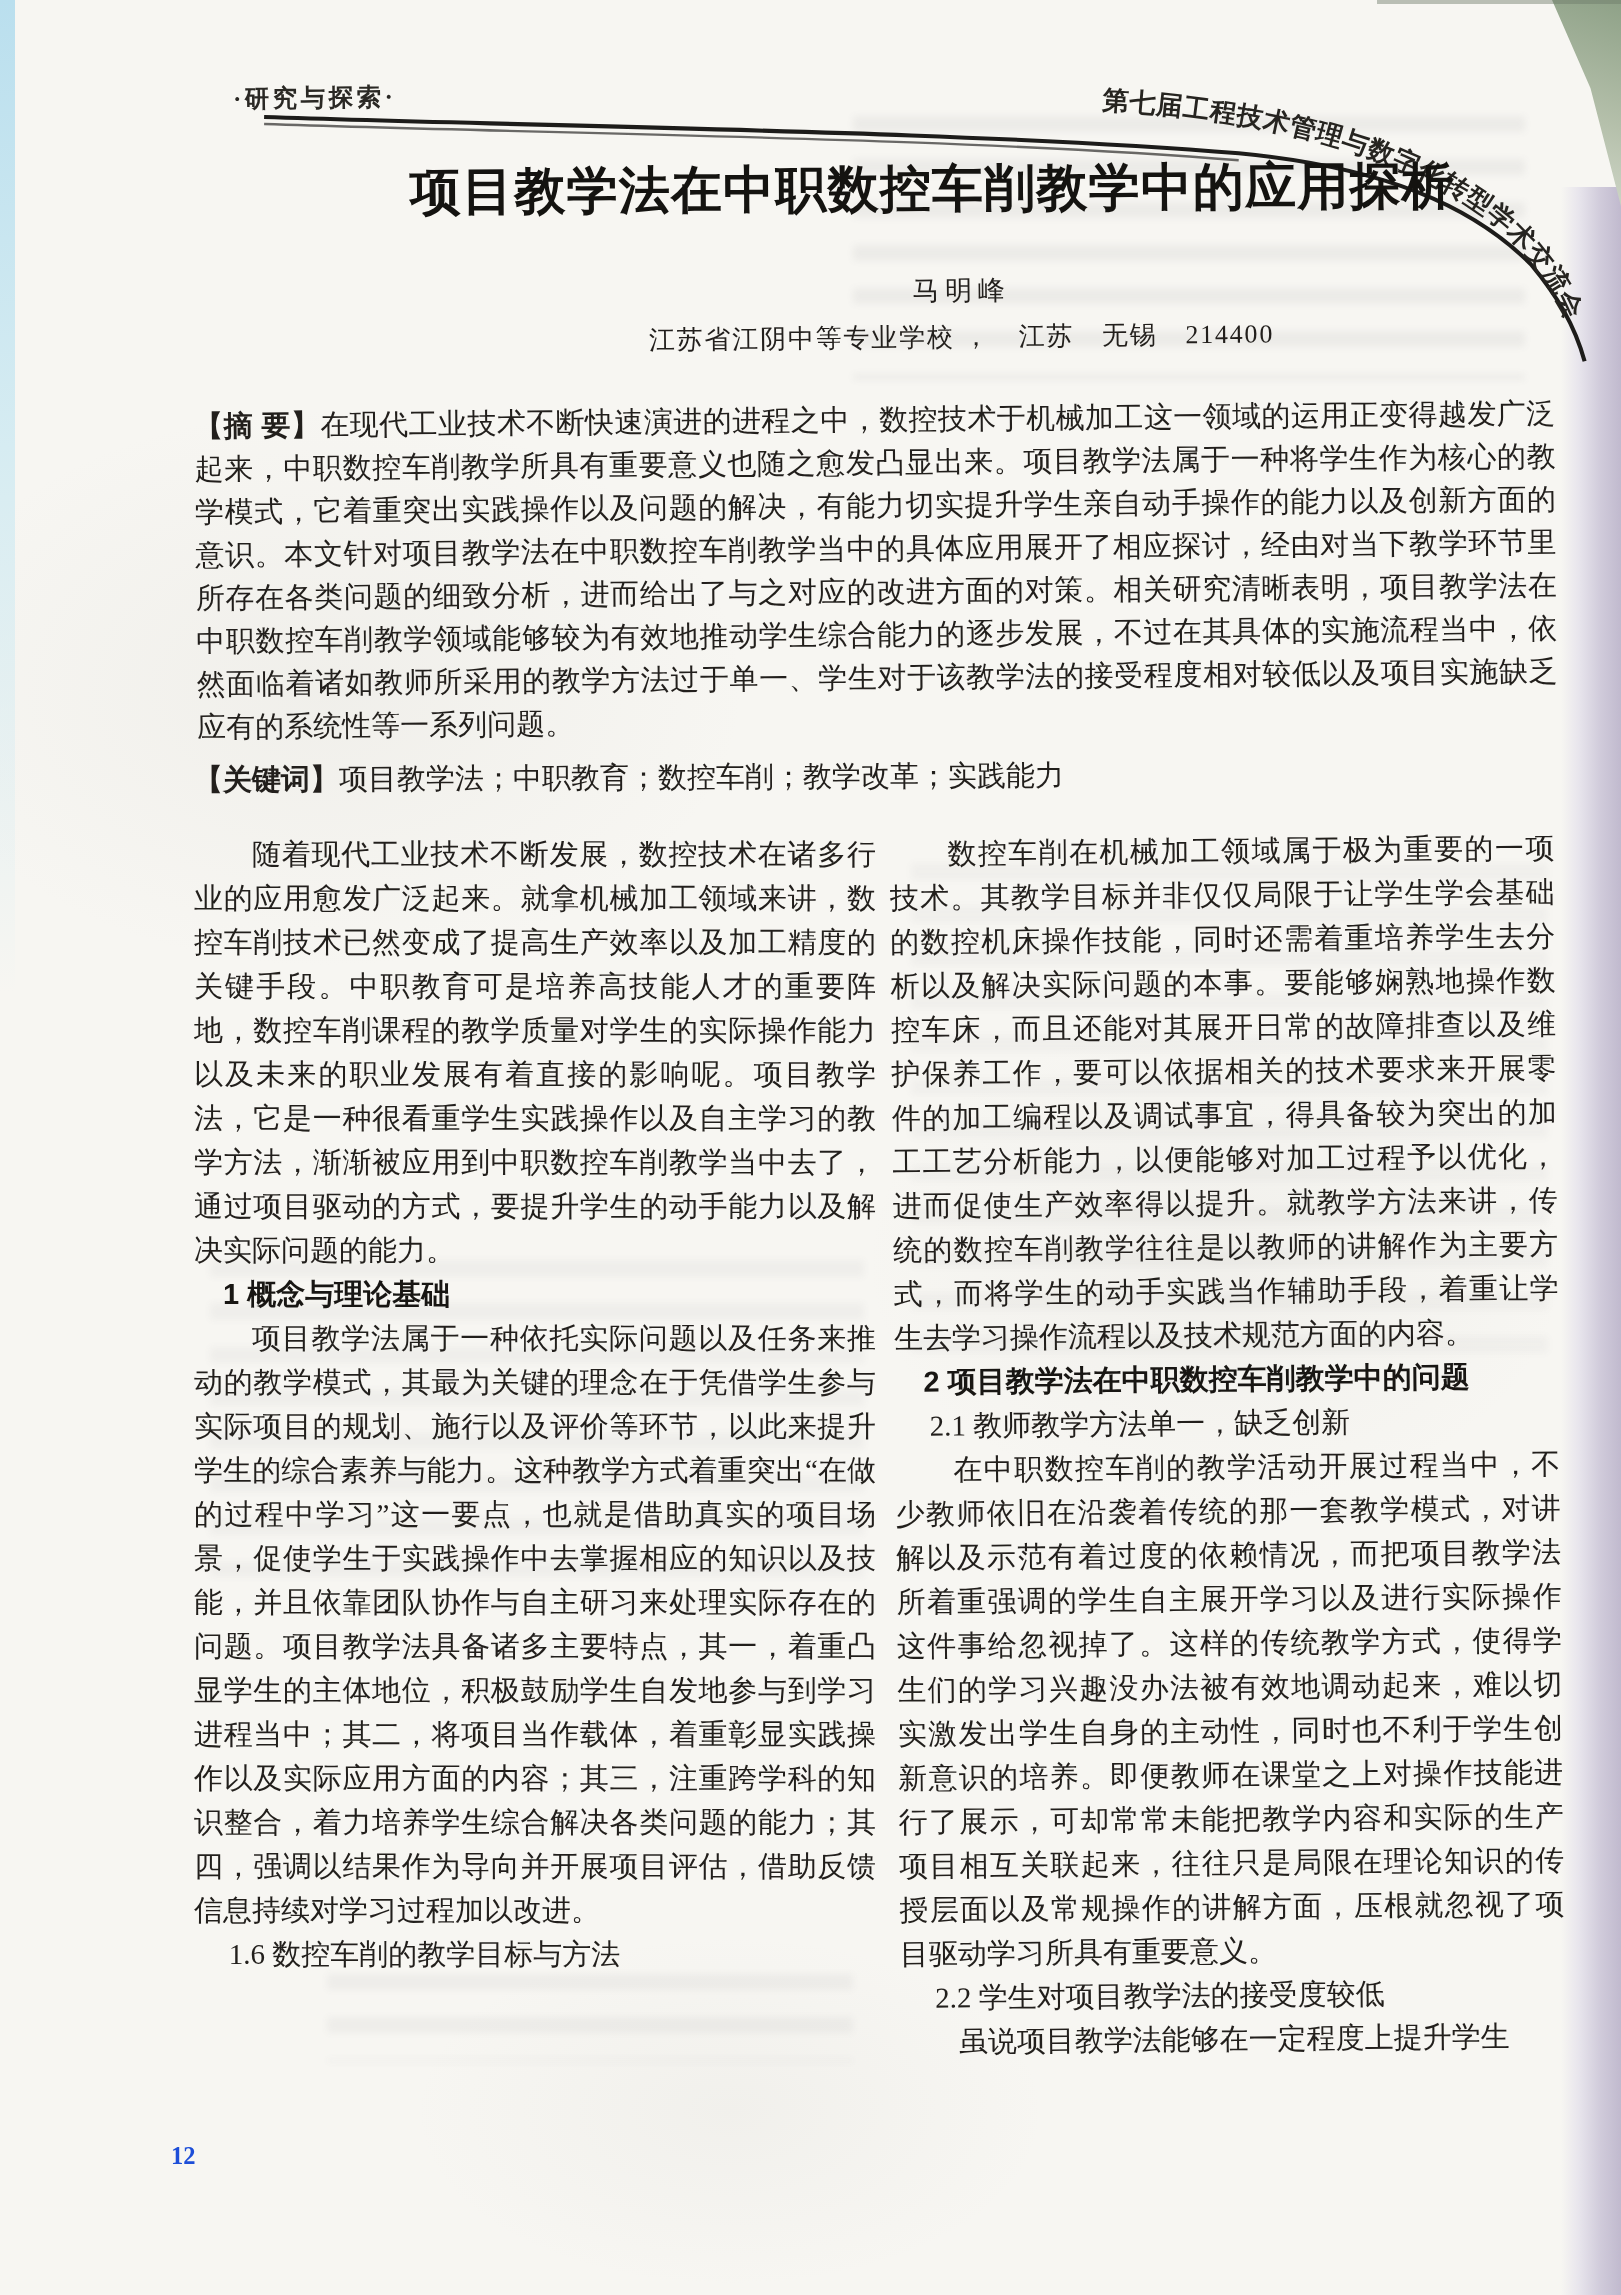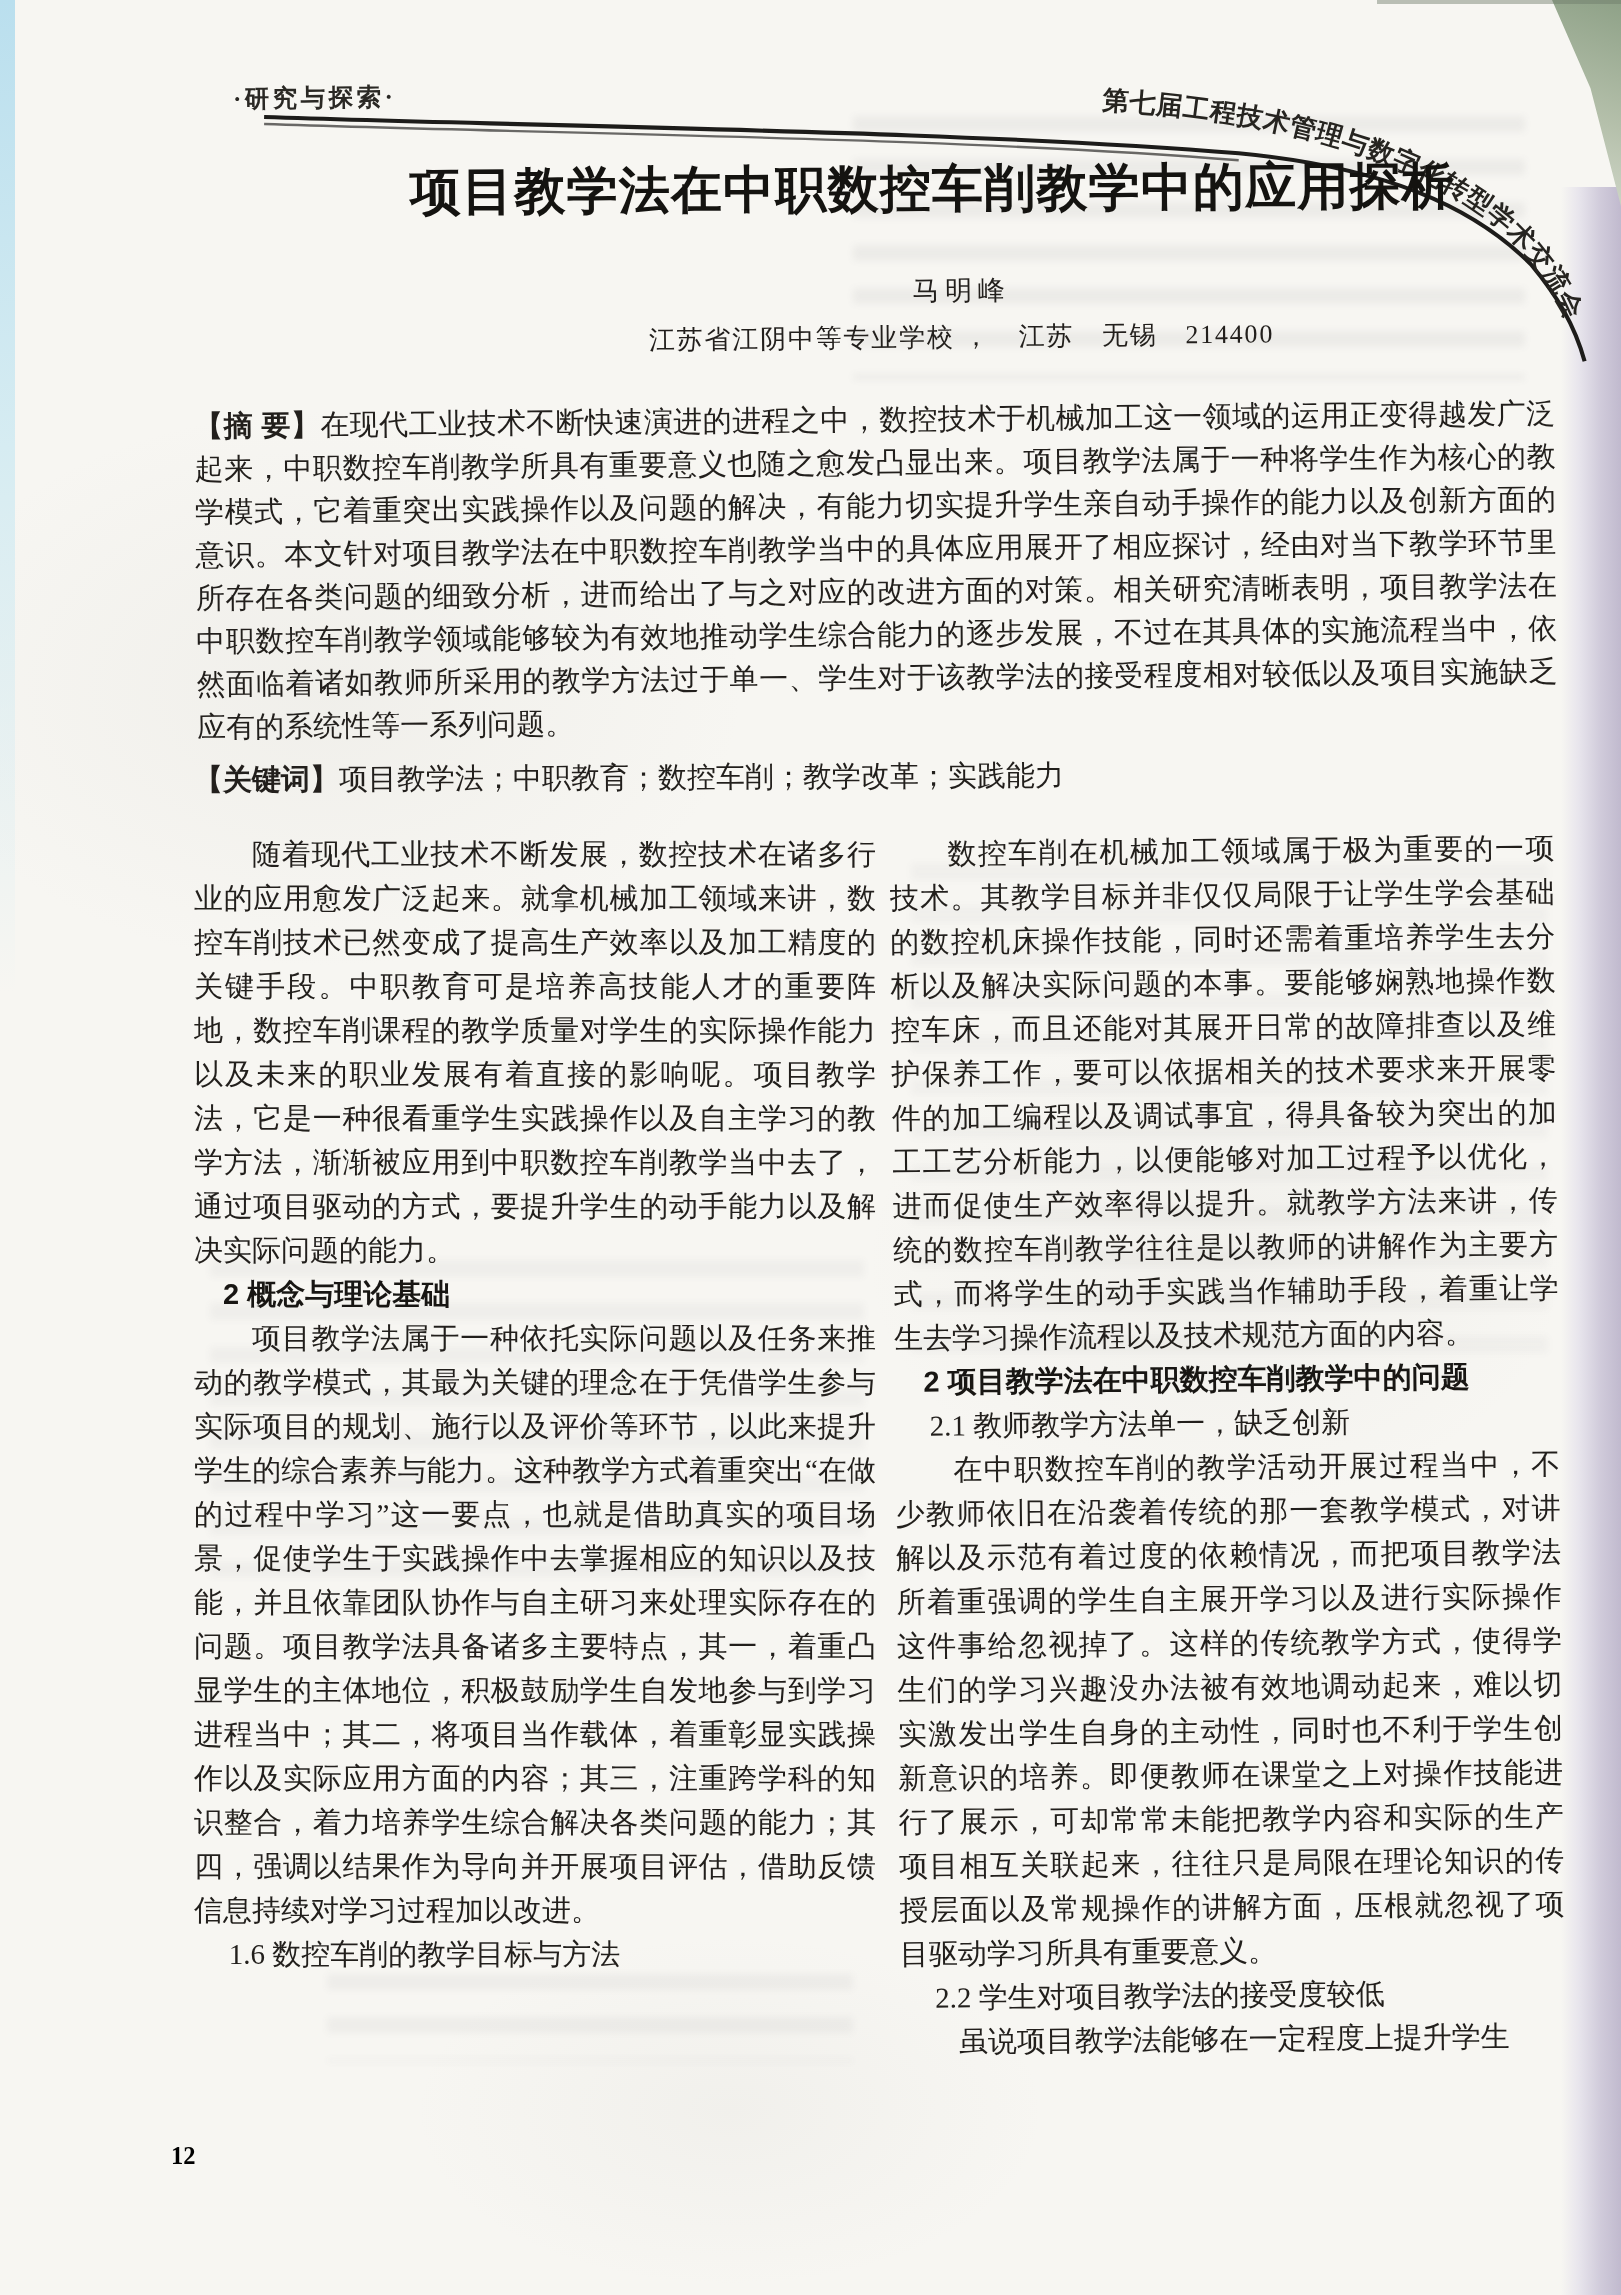--- a/index.html
+++ b/index.html
@@ -81,21 +81,21 @@
   .col-right { left:901px; width:665px; transform:rotate(-0.55deg); transform-origin:left bottom; }
   .col p { margin:0; }
   .para { text-indent:2em; }
   .sec-h1 {
     font-family:"Liberation Sans","DejaVu Sans",sans-serif;
     font-weight:700; text-indent:1em; color:#181613;
   }
   .sec-h2 { text-indent:1.2em; }
   .page-number {
     position:absolute; left:171px; top:2142px;
-    font-size:24.5px; font-weight:700; color:#000000;
+    font-size:24.5px; font-weight:700; color:#1d4ed8;
   }
 </style>
 </head>
 <body>
 
 <div class="page">
 
   <div class="edge-left"></div>
   <div class="edge-right"></div>
   <div class="corner-tr"></div>
@@ -121,21 +121,21 @@
   <div class="author">马明峰</div>
 
   <div class="affiliation">江苏省江阴中等专业学校 ，　江苏　无锡　214400</div>
 
   <div class="abstract"><span class="front-label">【摘 要】</span><span>在现代工业技术不断快速演进的进程之中，数控技术于机械加工这一领域的运用正变得越发广泛起来，中职数控车削教学所具有重要意义也随之愈发凸显出来。项目教学法属于一种将学生作为核心的教学模式，它着重突出实践操作以及问题的解决，有能力切实提升学生亲自动手操作的能力以及创新方面的意识。本文针对项目教学法在中职数控车削教学当中的具体应用展开了相应探讨，经由对当下教学环节里所存在各类问题的细致分析，进而给出了与之对应的改进方面的对策。相关研究清晰表明，项目教学法在中职数控车削教学领域能够较为有效地推动学生综合能力的逐步发展，不过在其具体的实施流程当中，依然面临着诸如教师所采用的教学方法过于单一、学生对于该教学法的接受程度相对较低以及项目实施缺乏应有的系统性等一系列问题。</span></div>
 
   <div class="keywords"><span class="front-label">【关键词】</span><span>项目教学法；中职教育；数控车削；教学改革；实践能力</span></div>
 
   <div class="col col-left">
     <p class="para">随着现代工业技术不断发展，数控技术在诸多行业的应用愈发广泛起来。就拿机械加工领域来讲，数控车削技术已然变成了提高生产效率以及加工精度的关键手段。中职教育可是培养高技能人才的重要阵地，数控车削课程的教学质量对学生的实际操作能力以及未来的职业发展有着直接的影响呢。项目教学法，它是一种很看重学生实践操作以及自主学习的教学方法，渐渐被应用到中职数控车削教学当中去了，通过项目驱动的方式，要提升学生的动手能力以及解决实际问题的能力。</p>
-    <p class="sec-h1">2 概念与理论基础</p>
+    <p class="sec-h1">1 概念与理论基础</p>
     <p class="para">项目教学法属于一种依托实际问题以及任务来推动的教学模式，其最为关键的理念在于凭借学生参与实际项目的规划、施行以及评价等环节，以此来提升学生的综合素养与能力。这种教学方式着重突出“在做的过程中学习”这一要点，也就是借助真实的项目场景，促使学生于实践操作中去掌握相应的知识以及技能，并且依靠团队协作与自主研习来处理实际存在的问题。项目教学法具备诸多主要特点，其一，着重凸显学生的主体地位，积极鼓励学生自发地参与到学习进程当中；其二，将项目当作载体，着重彰显实践操作以及实际应用方面的内容；其三，注重跨学科的知识整合，着力培养学生综合解决各类问题的能力；其四，强调以结果作为导向并开展项目评估，借助反馈信息持续对学习过程加以改进。</p>
     <p class="sec-h2">1.6 数控车削的教学目标与方法</p>
   </div>
 
   <div class="col col-right">
     <p class="para">数控车削在机械加工领域属于极为重要的一项技术。其教学目标并非仅仅局限于让学生学会基础的数控机床操作技能，同时还需着重培养学生去分析以及解决实际问题的本事。要能够娴熟地操作数控车床，而且还能对其展开日常的故障排查以及维护保养工作，要可以依据相关的技术要求来开展零件的加工编程以及调试事宜，得具备较为突出的加工工艺分析能力，以便能够对加工过程予以优化，进而促使生产效率得以提升。就教学方法来讲，传统的数控车削教学往往是以教师的讲解作为主要方式，而将学生的动手实践当作辅助手段，着重让学生去学习操作流程以及技术规范方面的内容。</p>
     <p class="sec-h1">2 项目教学法在中职数控车削教学中的问题</p>
     <p class="sec-h2">2.1 教师教学方法单一，缺乏创新</p>
     <p class="para">在中职数控车削的教学活动开展过程当中，不少教师依旧在沿袭着传统的那一套教学模式，对讲解以及示范有着过度的依赖情况，而把项目教学法所着重强调的学生自主展开学习以及进行实际操作这件事给忽视掉了。这样的传统教学方式，使得学生们的学习兴趣没办法被有效地调动起来，难以切实激发出学生自身的主动性，同时也不利于学生创新意识的培养。即便教师在课堂之上对操作技能进行了展示，可却常常未能把教学内容和实际的生产项目相互关联起来，往往只是局限在理论知识的传授层面以及常规操作的讲解方面，压根就忽视了项目驱动学习所具有重要意义。</p>
     <p class="sec-h2">2.2 学生对项目教学法的接受度较低</p>

